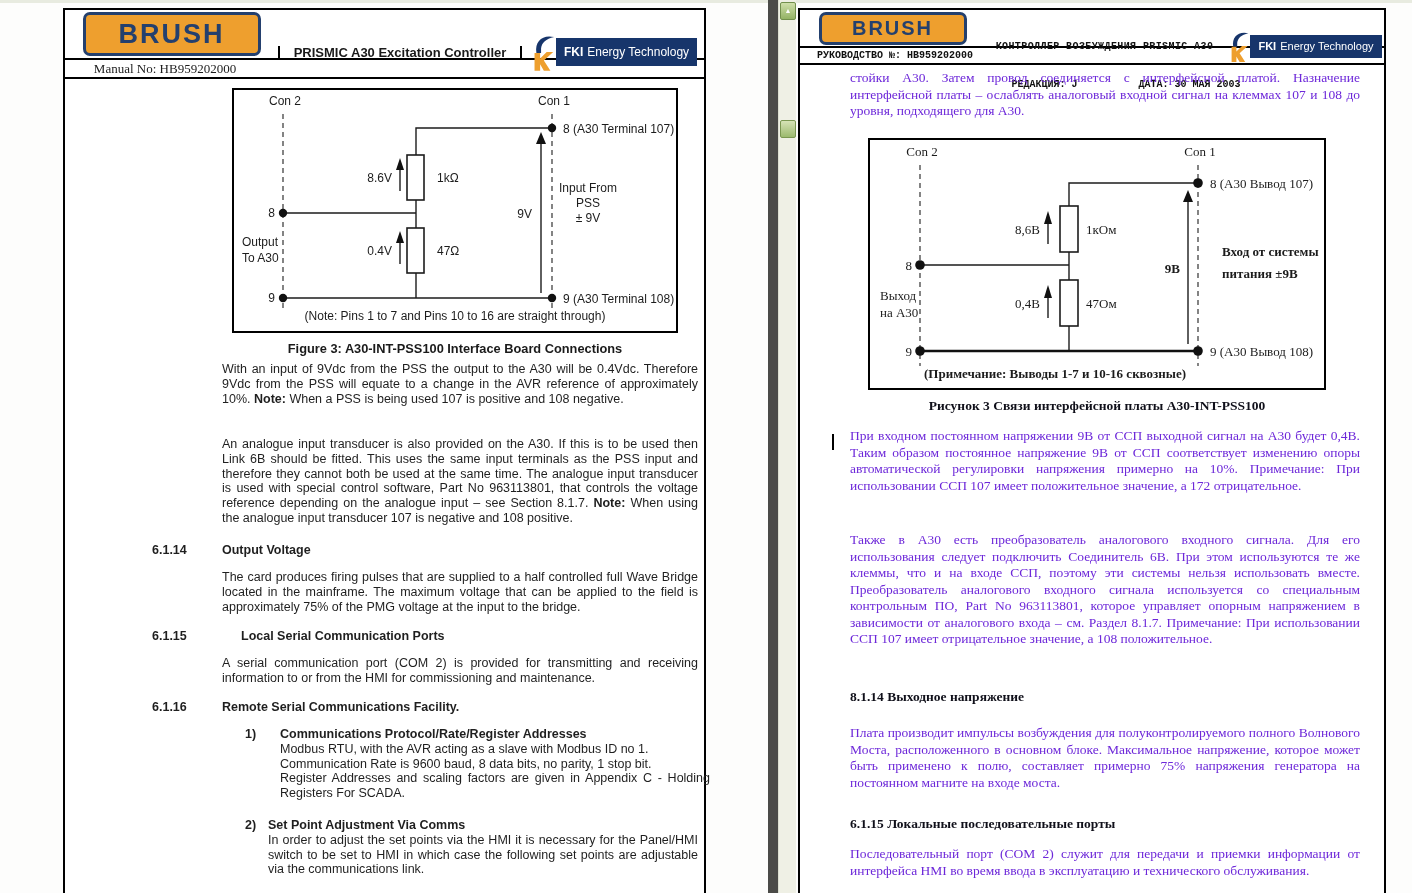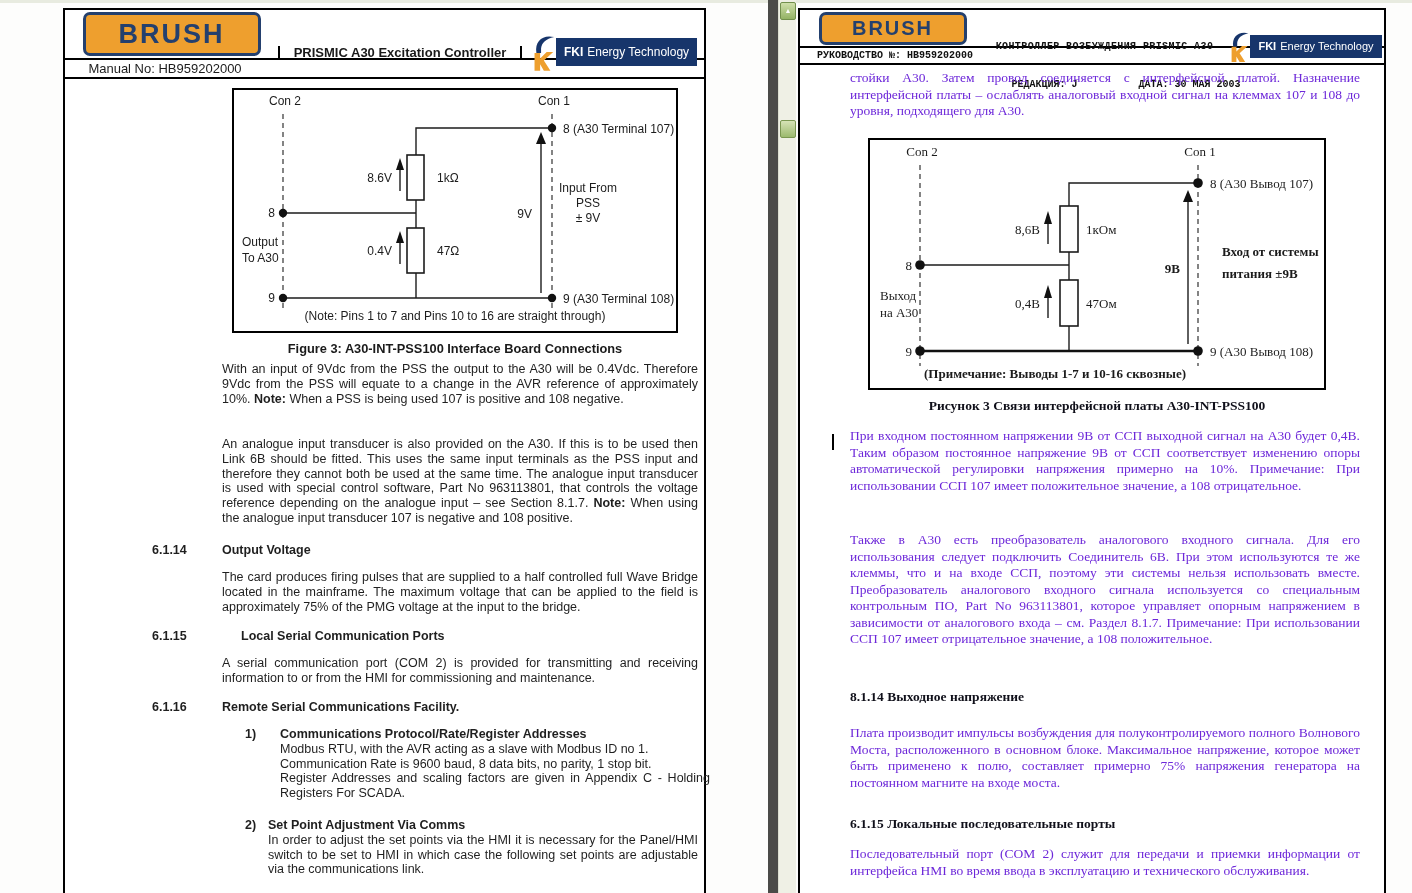--- a/index.html
+++ b/index.html
@@ -94,21 +94,21 @@
           <path d="M7 21 L13 21 L13 27 L20 20 L27 20 L17 29 L24 40 L17 40 L13 33 L13 40 L7 40 Z" fill="#ee9f2e"></path>
         </svg>
         <div class="fki-box fki-box-l">
           <span class="fki-bold">FKI</span>
           <span>Energy Technology</span>
         </div>
       </div>
     </div>
   </div>
   <div class="hdr-row lp-row2">
-    <div class="hdr-cell" style="width:200px;">
+    <div class="hdr-cell" style="width:200px;font-family:Liberation Serif, serif;">
         <span>Manual No: HB959202000</span>
       </div>
     <div class="hdr-cell" style="width:105px;">
         <span>Issue: J</span>
       </div>
     <div class="hdr-cell" style="width:187px;">
         <span>Date: 30 May 2003</span>
       </div>
     <div class="hdr-cell" style="width:131px;">
         <span>Page: 17 of 126</span>
@@ -279,21 +279,21 @@
       <text class="sv-serif-b" x="352" y="138">питания ±9В</text>
 
       <text class="sv-serif-b" x="185" y="238" text-anchor="middle">(Примечание: Выводы 1-7 и 10-16  сквозные)</text>
     </svg>
   </div>
 
   <div class="abs rp-caption" style="left:68px;top:388px;width:458px;">Рисунок 3 Связи интерфейсной платы А30-INT-PSS100</div>
 
   <div class="abs change-bar" style="left:32px;top:424px;"></div>
 
-  <div class="abs rp-text" style="left:50px;top:418px;width:510px;">При входном постоянном напряжении 9В от ССП выходной сигнал на А30 будет 0,4В. Таким образом постоянное напряжение 9В от ССП соответствует изменению опоры автоматической регулировки напряжения примерно на 10%. Примечание: При использовании ССП 107 имеет положительное значение, а 108 отрицательное.</div>
+  <div class="abs rp-text" style="left:50px;top:418px;width:510px;">При входном постоянном напряжении 9В от ССП выходной сигнал на А30 будет 0,4В. Таким образом постоянное напряжение 9В от ССП соответствует изменению опоры автоматической регулировки напряжения примерно на 10%. Примечание: При использовании ССП 107 имеет положительное значение, а 172 отрицательное.</div>
 
   <div class="abs rp-text" style="left:50px;top:522px;width:510px;">Также в А30 есть преобразователь аналогового входного сигнала. Для его использования следует подключить Соединитель 6В. При этом используются те же клеммы, что и на входе ССП, поэтому эти системы нельзя использовать вместе. Преобразователь аналогового входного сигнала используется со специальным контрольным ПО, Part No 963113801, которое управляет опорным напряжением в зависимости от аналогового входа – см. Раздел 8.1.7. Примечание: При использовании ССП 107 имеет отрицательное значение, а 108 положительное.</div>
 
   <div class="abs rp-head" style="left:50px;top:679px;">8.1.14 Выходное напряжение</div>
   <div class="abs rp-text" style="left:50px;top:715px;width:510px;">Плата производит импульсы возбуждения для полуконтролируемого полного Волнового Моста, расположенного в основном блоке. Максимальное напряжение, которое может быть применено к полю, составляет примерно 75% напряжения генератора на постоянном магните на входе моста.</div>
 
   <div class="abs rp-head" style="left:50px;top:806px;">6.1.15 Локальные последовательные порты</div>
   <div class="abs rp-text" style="left:50px;top:836px;width:510px;">Последовательный порт (COM 2) служит для передачи и приемки информации от интерфейса HMI во время ввода в эксплуатацию и технического обслуживания.</div>
 </div>
 

